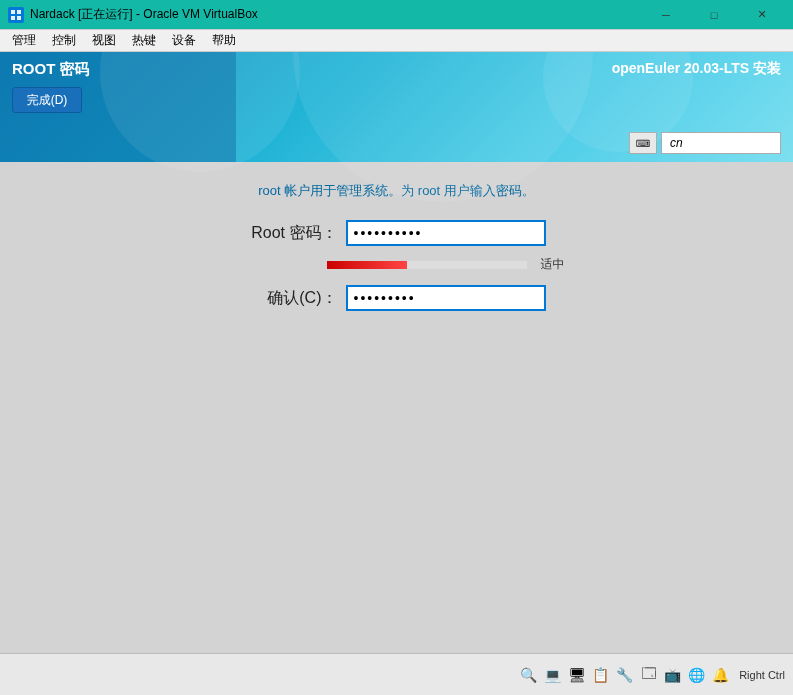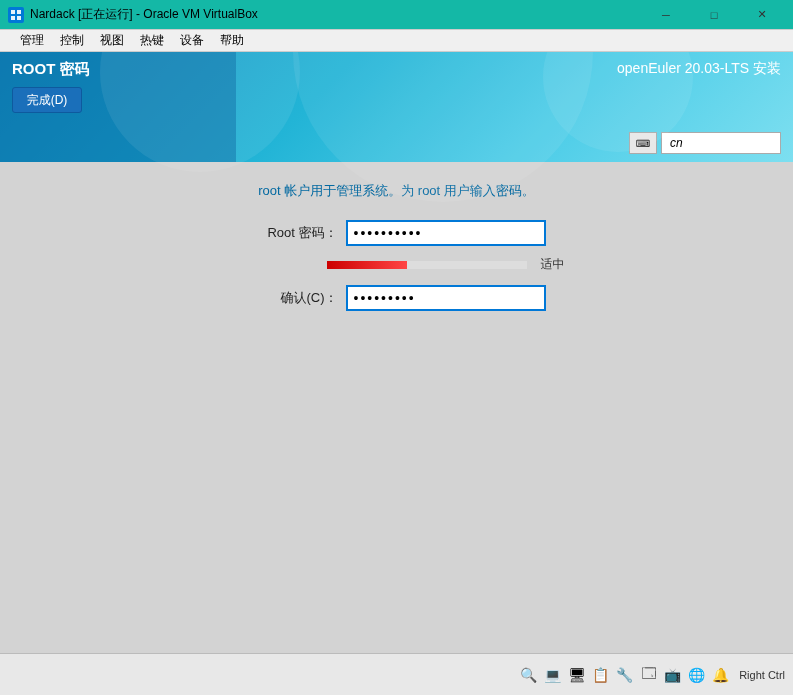--- a/index.html
+++ b/index.html
@@ -54,21 +54,21 @@
       background: transparent;
       border: none;
     }
 
     
     .menu-bar {
       height: 22px;
       background: #f0f0f0;
       display: flex;
       align-items: center;
-      padding: 0 12px;
+      padding: 0 4px;
       border-bottom: 1px solid #ccc;
     }
     .menu-item {
       padding: 2px 8px;
       font-size: 12px;
       cursor: pointer;
       color: #000;
     }
 
     
@@ -125,21 +125,21 @@
       display: flex;
       flex-direction: column;
       align-items: flex-end;
       padding: 8px 12px;
       justify-content: space-between;
     }
 
     .openeuler-label {
       color: white;
       font-size: 14px;
-      font-weight: normal;
+      font-weight: bold;
     }
 
     .keyboard-input {
       display: flex;
       align-items: center;
       gap: 4px;
     }
 
     .keyboard-icon-box {
       background: #e8e8e8;
@@ -181,21 +181,21 @@
       display: flex;
       align-items: center;
       justify-content: center;
       margin-bottom: 10px;
       gap: 8px;
     }
 
     .form-label {
       width: 90px;
       text-align: right;
-      font-size: 13px;
+      font-size: 16px;
       color: #222;
     }
 
     .form-input {
       width: 200px;
       height: 26px;
       border: 2px solid #0078d7;
       background: white;
       padding: 0 6px;
       font-size: 14px;

